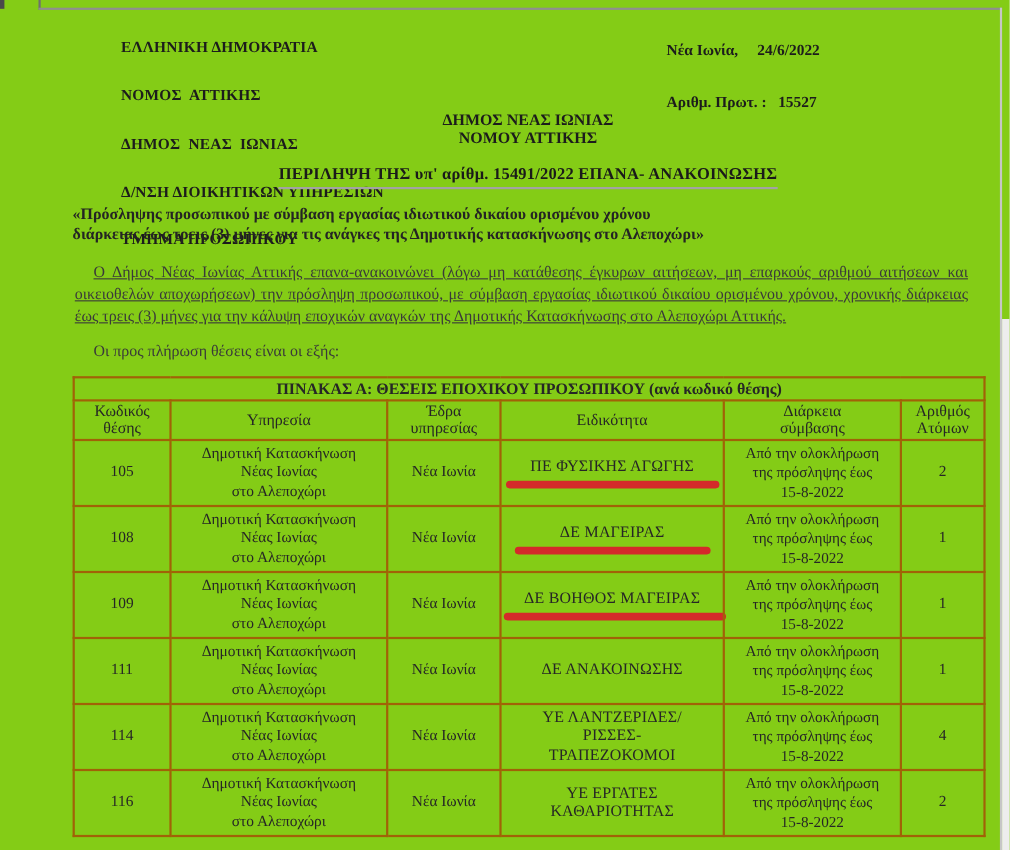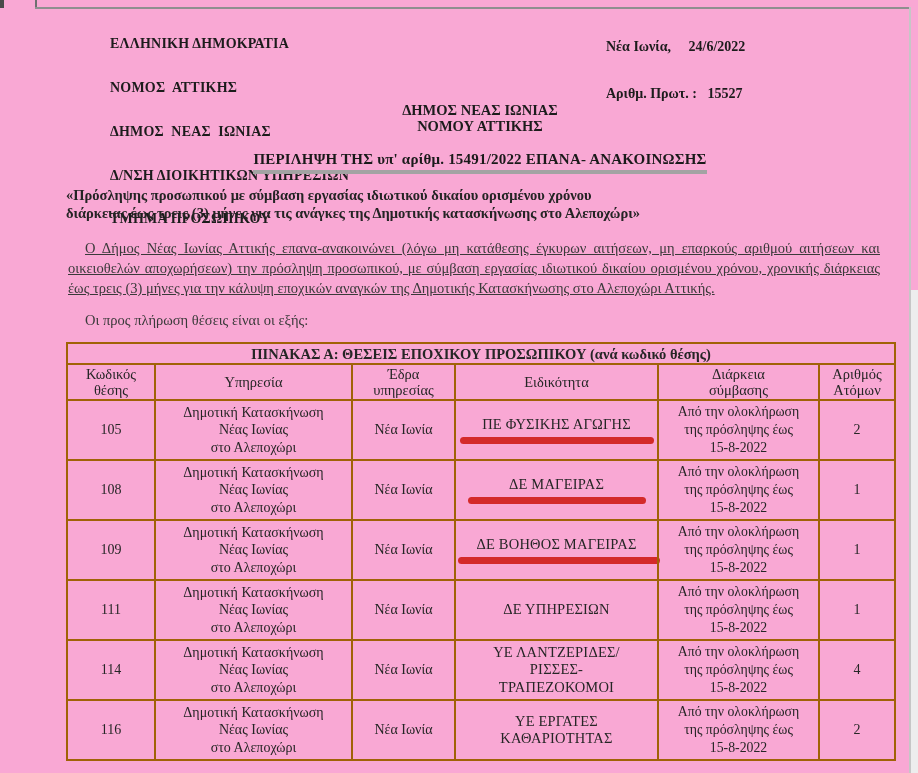--- a/index.html
+++ b/index.html
@@ -3,21 +3,21 @@
 <meta charset="utf-8">
 <style>
   * { margin: 0; padding: 0; box-sizing: border-box; }
   html, body { background: #ffffff; }
   body { font-family: "Liberation Serif", "DejaVu Serif", serif; }
 
   .page {
     position: relative;
     width: 918px;
     height: 773px;
-    background: #f9a8d4;
+    background: #84cc16;
     overflow: hidden;
     color: #222;
   }
 
   
   .frame-top {
     position: absolute; left: 35px; top: 7px; width: 876px; height: 0;
     border-top: 2px solid #8f8f8f;
   }
   .frame-tick {
@@ -52,21 +52,21 @@
     position: absolute; left: 66px; top: 0; width: 828px;
     text-align: center;
   }
   .center-header { position: absolute; top: 102px; width: 100%; }
   .center-header div { font-weight: bold; font-size: 14.5px; line-height: 16px; color: #1c1c1c; }
 
   .summary-title-wrap { position: absolute; top: 150px; width: 100%; text-align: center; }
   .summary-title {
     display: inline-block;
     font-weight: bold; font-size: 15px; color: #1a1a1a;
-    border-bottom: 4px solid #a3a3a3; padding-bottom: 2px;
+    border-bottom: 2px solid #a3a3a3; padding-bottom: 2px;
     letter-spacing: 0.2px;
   }
 
   .subtitle {
     position: absolute; top: 186px; width: 100%;
     font-weight: bold; font-size: 14.5px; line-height: 18px;
     color: #242424; white-space: pre-line; text-align: left;
   }
 
   .paragraph {
@@ -213,21 +213,21 @@
 της πρόσληψης  έως
 15-8-2022</td>
         <td class="cell-count">1</td>
       </tr>
       <tr class="r3">
         <td class="cell-code">111</td>
         <td class="cell-service">Δημοτική Κατασκήνωση
 Νέας Ιωνίας
 στο Αλεποχώρι</td>
         <td class="cell-seat">Νέα Ιωνία</td>
-        <td class="cell-specialty"><span>ΔΕ ΥΠΗΡΕΣΙΩΝ</span></td>
+        <td class="cell-specialty"><span>ΔΕ ΑΝΑΚΟΙΝΩΣΗΣ</span></td>
         <td class="cell-duration">Από  την ολοκλήρωση
 της πρόσληψης  έως
 15-8-2022</td>
         <td class="cell-count">1</td>
       </tr>
       <tr class="r4">
         <td class="cell-code">114</td>
         <td class="cell-service">Δημοτική Κατασκήνωση
 Νέας Ιωνίας
 στο Αλεποχώρι</td>

